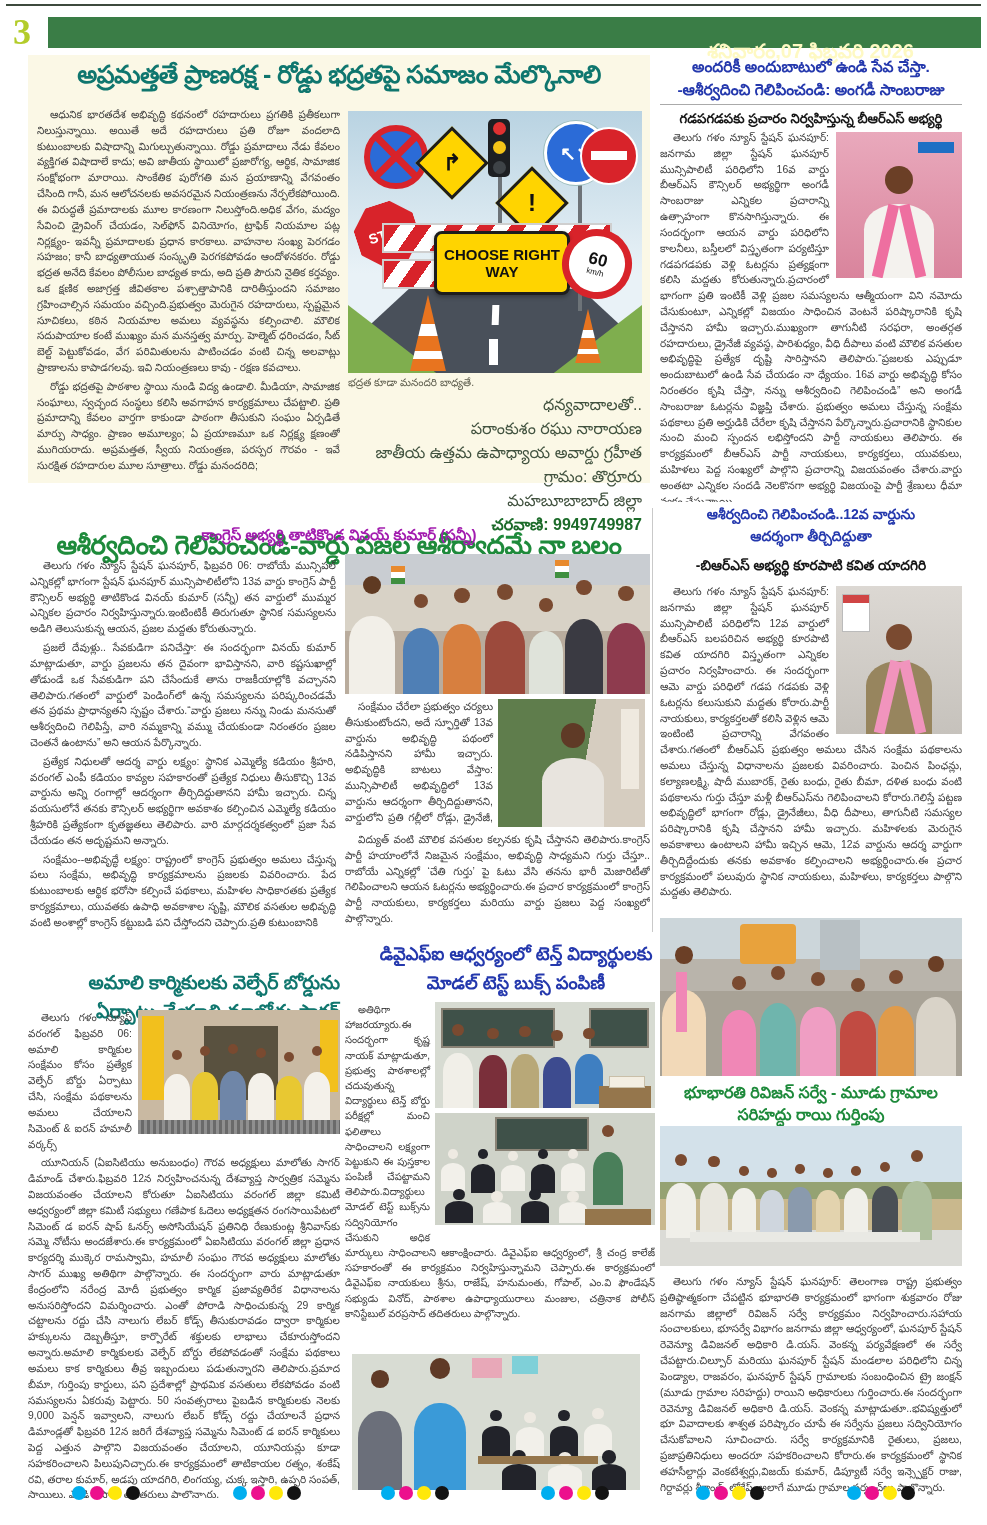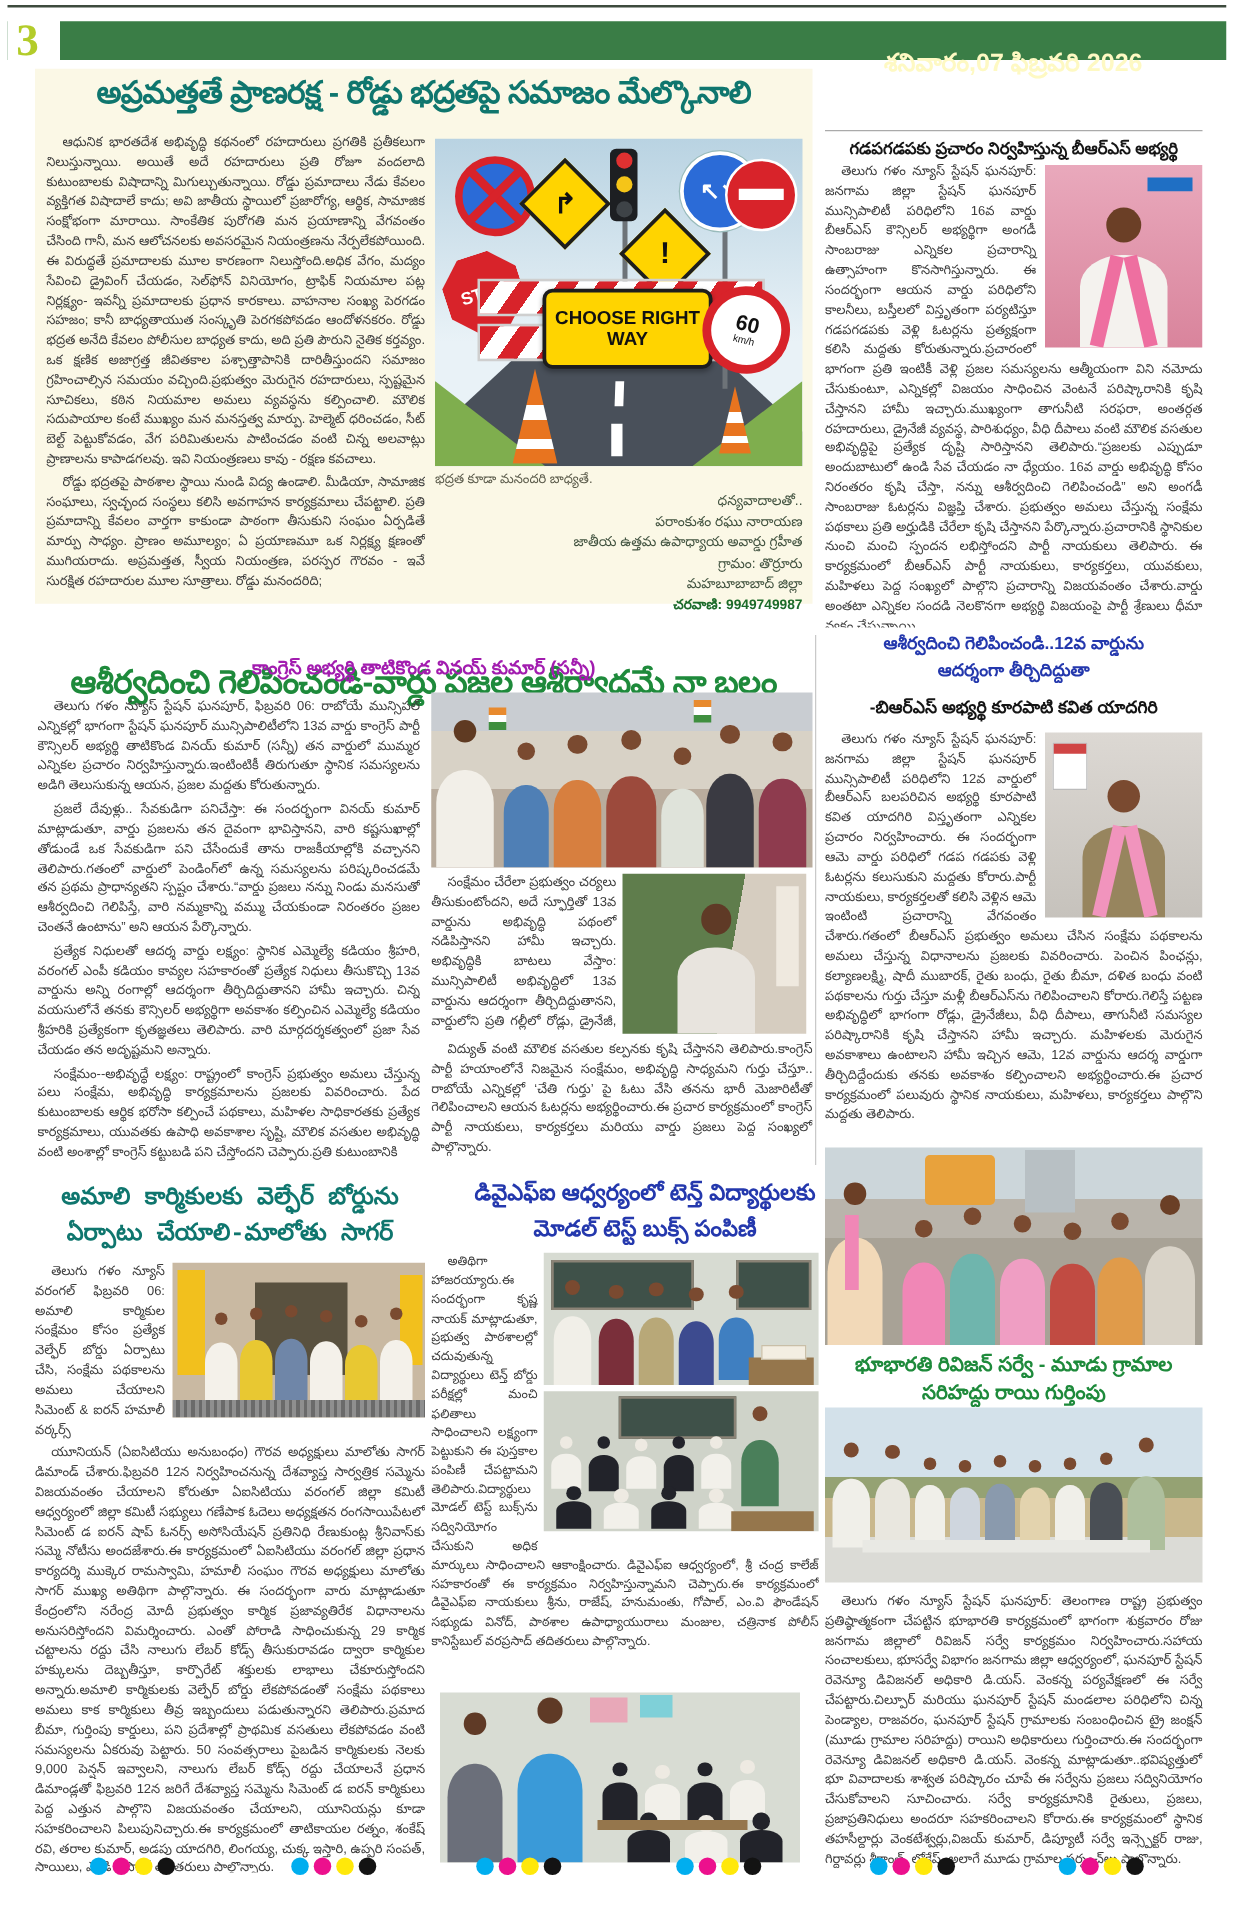--- a/index.html
+++ b/index.html
@@ -16,21 +16,21 @@
   .body-txt p{margin:0 0 3px;text-indent:13px;}
   .hl-red{color:#0f766e;font-weight:800;}
   .hl-blue{color:#2438ad;font-weight:800;}
   .hl-green{color:#1e8a3b;font-weight:800;}
   
   .a1{position:absolute;left:28px;top:55px;width:622px;height:428px;background:#fbf8e6;}
   .a1-headline{position:absolute;left:0;top:5px;width:100%;text-align:center;font-size:25px;letter-spacing:-.5px;}
   .a1-col{position:absolute;left:9px;top:52px;width:303px;height:368px;overflow:hidden;}
   .a1-img{position:absolute;left:320px;top:56px;width:294px;height:262px;overflow:hidden;background:linear-gradient(#b9d3e2,#e9f2f7 62%);}
   .a1-caption{position:absolute;left:320px;top:322px;width:294px;font-size:10.4px;color:#5a5a4a;}
-  .a1-sig{position:absolute;left:320px;top:338px;width:294px;text-align:right;font-size:11px;line-height:1.5;color:#41523f;}
+  .a1-sig{position:absolute;left:320px;top:338px;width:294px;text-align:right;font-size:16px;line-height:1.5;color:#41523f;}
   .a1-sig .phone{color:#1c6b2a;font-weight:bold;}
   
   .t-road{position:absolute;left:0;bottom:0;width:100%;height:48%;background:#49505a;
           clip-path:polygon(36% 0,64% 0,100% 78%,100% 100%,0 100%,0 78%);}
   .t-grassL{position:absolute;left:0;bottom:0;width:30%;height:26%;background:#7fae4e;clip-path:polygon(0 0,100% 100%,0 100%);}
   .t-grassR{position:absolute;right:0;bottom:0;width:30%;height:26%;background:#7fae4e;clip-path:polygon(100% 0,100% 100%,0 100%);}
   .t-dash{position:absolute;background:#fff;}
   .t-bar{position:absolute;height:26px;background:repeating-linear-gradient(125deg,#d8232a 0 13px,#fff 13px 26px);border:2px solid #cfcfcf;}
   .t-choose{position:absolute;left:86px;top:120px;width:130px;height:58px;background:#ffd400;border:3px solid #1d1d1d;border-radius:8px;
             display:flex;align-items:center;justify-content:center;text-align:center;font-weight:800;font-size:15px;color:#111;box-shadow:0 2px 4px rgba(0,0,0,.3);}
@@ -88,21 +88,21 @@
   .cal{position:absolute;left:6px;top:8px;width:26px;height:36px;background:#fff;border:1px solid #bbb;}
   .cal::before{content:"";position:absolute;left:0;top:0;width:100%;height:8px;background:#d04545;}
   .a4-photo2{position:absolute;left:660px;top:918px;width:302px;height:158px;overflow:hidden;
              background:linear-gradient(#ccd6da 0 26%,#b9b4ab 26% 46%,#a8a296 46%);}
   
   .a7-headline{position:absolute;left:660px;top:1082px;width:302px;text-align:center;font-size:16px;line-height:1.35;}
   .a7-photo{position:absolute;left:660px;top:1126px;width:302px;height:140px;overflow:hidden;
             background:linear-gradient(#d3e1ea 0 40%,#95a273 40% 52%,#c9b88d 52% 74%,#dbdbd6 74%);}
   .a7-body{position:absolute;left:660px;top:1274px;width:302px;height:226px;overflow:hidden;}
   
-  .a5-headline{position:absolute;left:28px;top:944px;width:312px;text-align:center;font-size:19px;line-height:1.55;font-family:Liberation Mono, monospace;}
+  .a5-headline{position:absolute;left:28px;top:968px;width:312px;text-align:right;font-size:19px;line-height:1.55;}
   .a5-flow{position:absolute;left:28px;top:1010px;width:312px;height:488px;overflow:hidden;}
   .a5-photo{float:right;width:202px;height:124px;margin:0 0 5px 6px;background:#c9b9a2;position:relative;overflow:hidden;}
   .ysign{position:absolute;background:#f2c01d;}
   .door{position:absolute;left:66px;top:16px;width:74px;height:74px;background:#59513f;}
   .steel{position:absolute;left:0;bottom:0;width:100%;height:14px;background:repeating-linear-gradient(90deg,#8f8f8f 0 3px,#6a6a6a 3px 6px);}
   
   .a6-headline{position:absolute;left:361px;top:940px;width:310px;text-align:center;font-size:18px;line-height:1.6;}
   .a6-flow{position:absolute;left:345px;top:1002px;width:310px;height:346px;overflow:hidden;font-size:10px;}
   .a6-p1{float:right;width:220px;height:106px;margin:0 0 5px 5px;position:relative;overflow:hidden;background:#d7dbd2;}
   .a6-p2{float:right;clear:right;width:220px;height:112px;margin:0 0 5px 5px;position:relative;overflow:hidden;background:#cfd3c9;}
@@ -181,20 +181,24 @@
     <div class="a1-sig">
       <div>ధన్యవాదాలతో..</div>
       <div>పరాంకుశం రఘు నారాయణ</div>
       <div>జాతీయ ఉత్తమ ఉపాధ్యాయ అవార్డు గ్రహీత</div>
       <div>గ్రామం: తొర్రూరు</div>
       <div>మహబూబాబాద్ జిల్లా</div>
       <div class="phone">చరవాణి: 9949749987</div>
     </div>
   </div>
 
+  <div class="a2-headline hl-blue">
+    <div>అందరికీ అందుబాటులో ఉండి సేవ చేస్తా.</div>
+    <div>-ఆశీర్వదించి గెలిపించండి: అంగడీ సాంబరాజు</div>
+  </div>
   <div class="a2-subhead">గడపగడపకు ప్రచారం నిర్వహిస్తున్న బీఆర్ఎస్ అభ్యర్థి</div>
   <div class="a2-body body-txt">
     <div class="a2-photo portrait">
       <div class="plate"></div>
       <i class="fg" style="left:28px;bottom:0;width:70px;height:112px;--c:#f4f2ee;--skin:#6b3f26;"></i>
       <div class="scarfL" style="left:44px;top:72px;transform:rotate(13deg);"></div>
       <div class="scarfR" style="right:44px;top:72px;transform:rotate(-13deg);"></div>
     </div>
     <p>తెలుగు గళం న్యూస్ స్టేషన్ ఘనపూర్: జనగామ జిల్లా స్టేషన్ ఘనపూర్ మున్సిపాలిటీ పరిధిలోని 16వ వార్డు బీఆర్ఎస్ కౌన్సిలర్ అభ్యర్థిగా అంగడీ సాంబరాజు ఎన్నికల ప్రచారాన్ని ఉత్సాహంగా కొనసాగిస్తున్నారు. ఈ సందర్భంగా ఆయన వార్డు పరిధిలోని కాలనీలు, బస్తీలలో విస్తృతంగా పర్యటిస్తూ గడపగడపకు వెళ్లి ఓటర్లను ప్రత్యక్షంగా కలిసి మద్దతు కోరుతున్నారు.ప్రచారంలో భాగంగా ప్రతి ఇంటికీ వెళ్లి ప్రజల సమస్యలను ఆత్మీయంగా విని నమోదు చేసుకుంటూ, ఎన్నికల్లో విజయం సాధించిన వెంటనే పరిష్కారానికి కృషి చేస్తానని హామీ ఇచ్చారు.ముఖ్యంగా తాగునీటి సరఫరా, అంతర్గత రహదారులు, డ్రైనేజీ వ్యవస్థ, పారిశుధ్యం, వీధి దీపాలు వంటి మౌలిక వసతుల అభివృద్ధిపై ప్రత్యేక దృష్టి సారిస్తానని తెలిపారు.“ప్రజలకు ఎప్పుడూ అందుబాటులో ఉండి సేవ చేయడం నా ధ్యేయం. 16వ వార్డు అభివృద్ధి కోసం నిరంతరం కృషి చేస్తా, నన్ను ఆశీర్వదించి గెలిపించండి” అని అంగడీ సాంబరాజు ఓటర్లను విజ్ఞప్తి చేశారు. ప్రభుత్వం అమలు చేస్తున్న సంక్షేమ పథకాలు ప్రతి అర్హుడికి చేరేలా కృషి చేస్తానని పేర్కొన్నారు.ప్రచారానికి స్థానికుల నుంచి మంచి స్పందన లభిస్తోందని పార్టీ నాయకులు తెలిపారు. ఈ కార్యక్రమంలో బీఆర్ఎస్ పార్టీ నాయకులు, కార్యకర్తలు, యువకులు, మహిళలు పెద్ద సంఖ్యలో పాల్గొని ప్రచారాన్ని విజయవంతం చేశారు.వార్డు అంతటా ఎన్నికల సందడి నెలకొనగా అభ్యర్థి విజయంపై పార్టీ శ్రేణులు ధీమా వ్యక్తం చేస్తున్నాయి.</p>
   </div>

